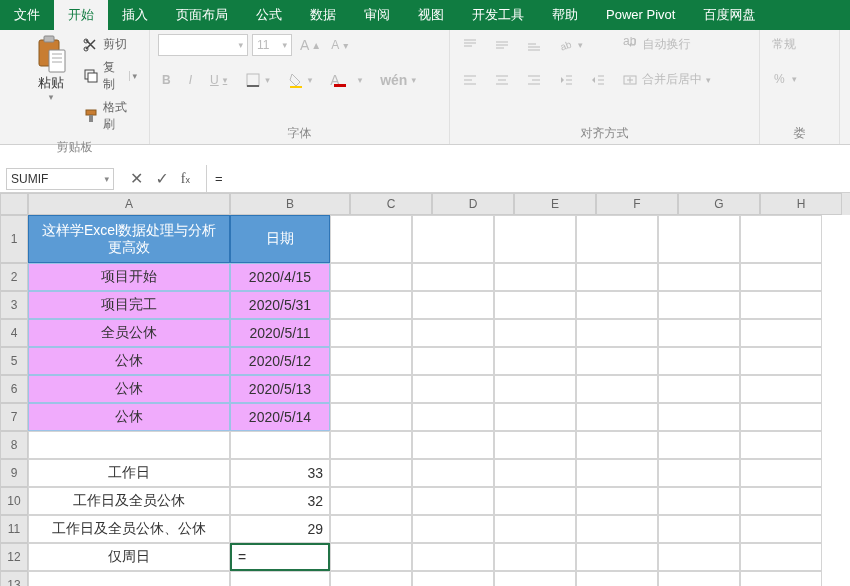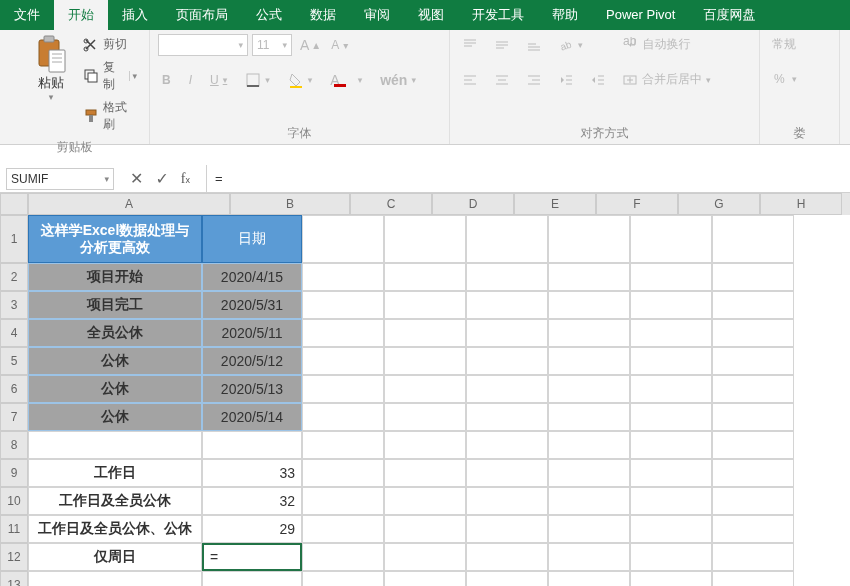--- a/index.html
+++ b/index.html
@@ -41,25 +41,25 @@
   .grid-wrap { position: relative; }
   .colhdrs { display:flex; height:22px; background:#e6e6e6;}
   .corner { width:28px; border:1px solid #ccc; background:#e6e6e6;}
   .colh { border:1px solid #ccc; text-align:center; font-size:12px; color:#666; line-height:20px; background:#e6e6e6;}
   .colA { width:202px; } .colB { width:120px; } .colS { width:82px; }
   .rows { }
   .grow { display:flex; height:28px; }
   .grow.hdr { height:48px; }
   .rh { width:28px; border:1px solid #ccc; background:#e6e6e6; text-align:center; font-size:12px; color:#666; display:flex; align-items:center; justify-content:center;}
   .cell { border:1px solid #d4d4d4; font-size:14px; display:flex; align-items:center; padding:0 6px; }
-  .cA { width:174px; justify-content:center;font-weight:bold; } 
+  .cA { width:202px; justify-content:center; } 
   .cB { width:100px; justify-content:center; } 
   .cS { width:82px; }
   .th { background:#5b9bd5; color:#fff; border:1px solid #2e75b6; text-align:center; justify-content:center; }
-  .td { border:1px solid #9cc3e6; background:#a3a3a3; }
+  .td { border:1px solid #9cc3e6; background:#f0abfc; }
   .right { justify-content:flex-end; }
   .left { justify-content:flex-start; }
   
   svg { display:block; }
 </style>
 </head>
 <body>
 
 <div class="tabs">
   <div class="tab">文件</div>

